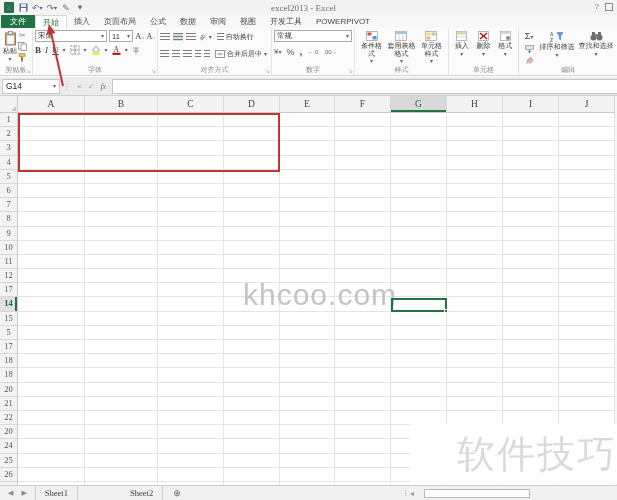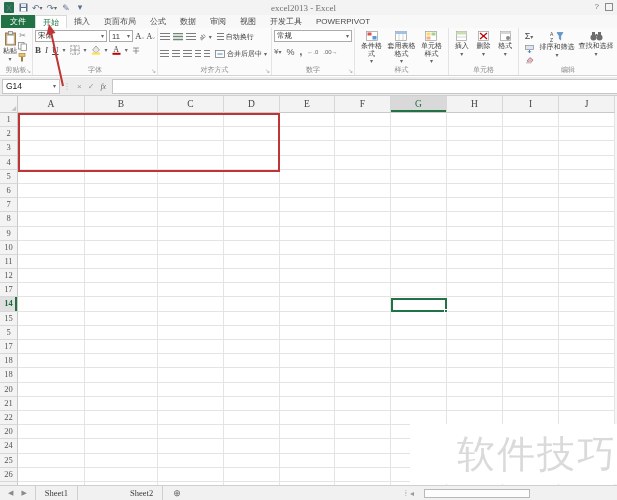--- a/index.html
+++ b/index.html
@@ -799,20 +799,21 @@
           <div class="cell" style="width: 56px;"></div>
           <div class="cell" style="width: 56px;"></div>
           <div class="cell" style="width: 56px;"></div>
         </div>
       </div>
 
     <div class="redbox"></div>
     <div class="selcell">
         <i></i>
       </div>
+    <div class="wm-center">khcoo.com</div>
     <div class="wm-block">
       <span>软件技巧</span>
     </div>
   </div>
 
   <div class="sheetbar">
     <div class="nav">
       <span>◀</span>
       <span>▶</span>
     </div>

